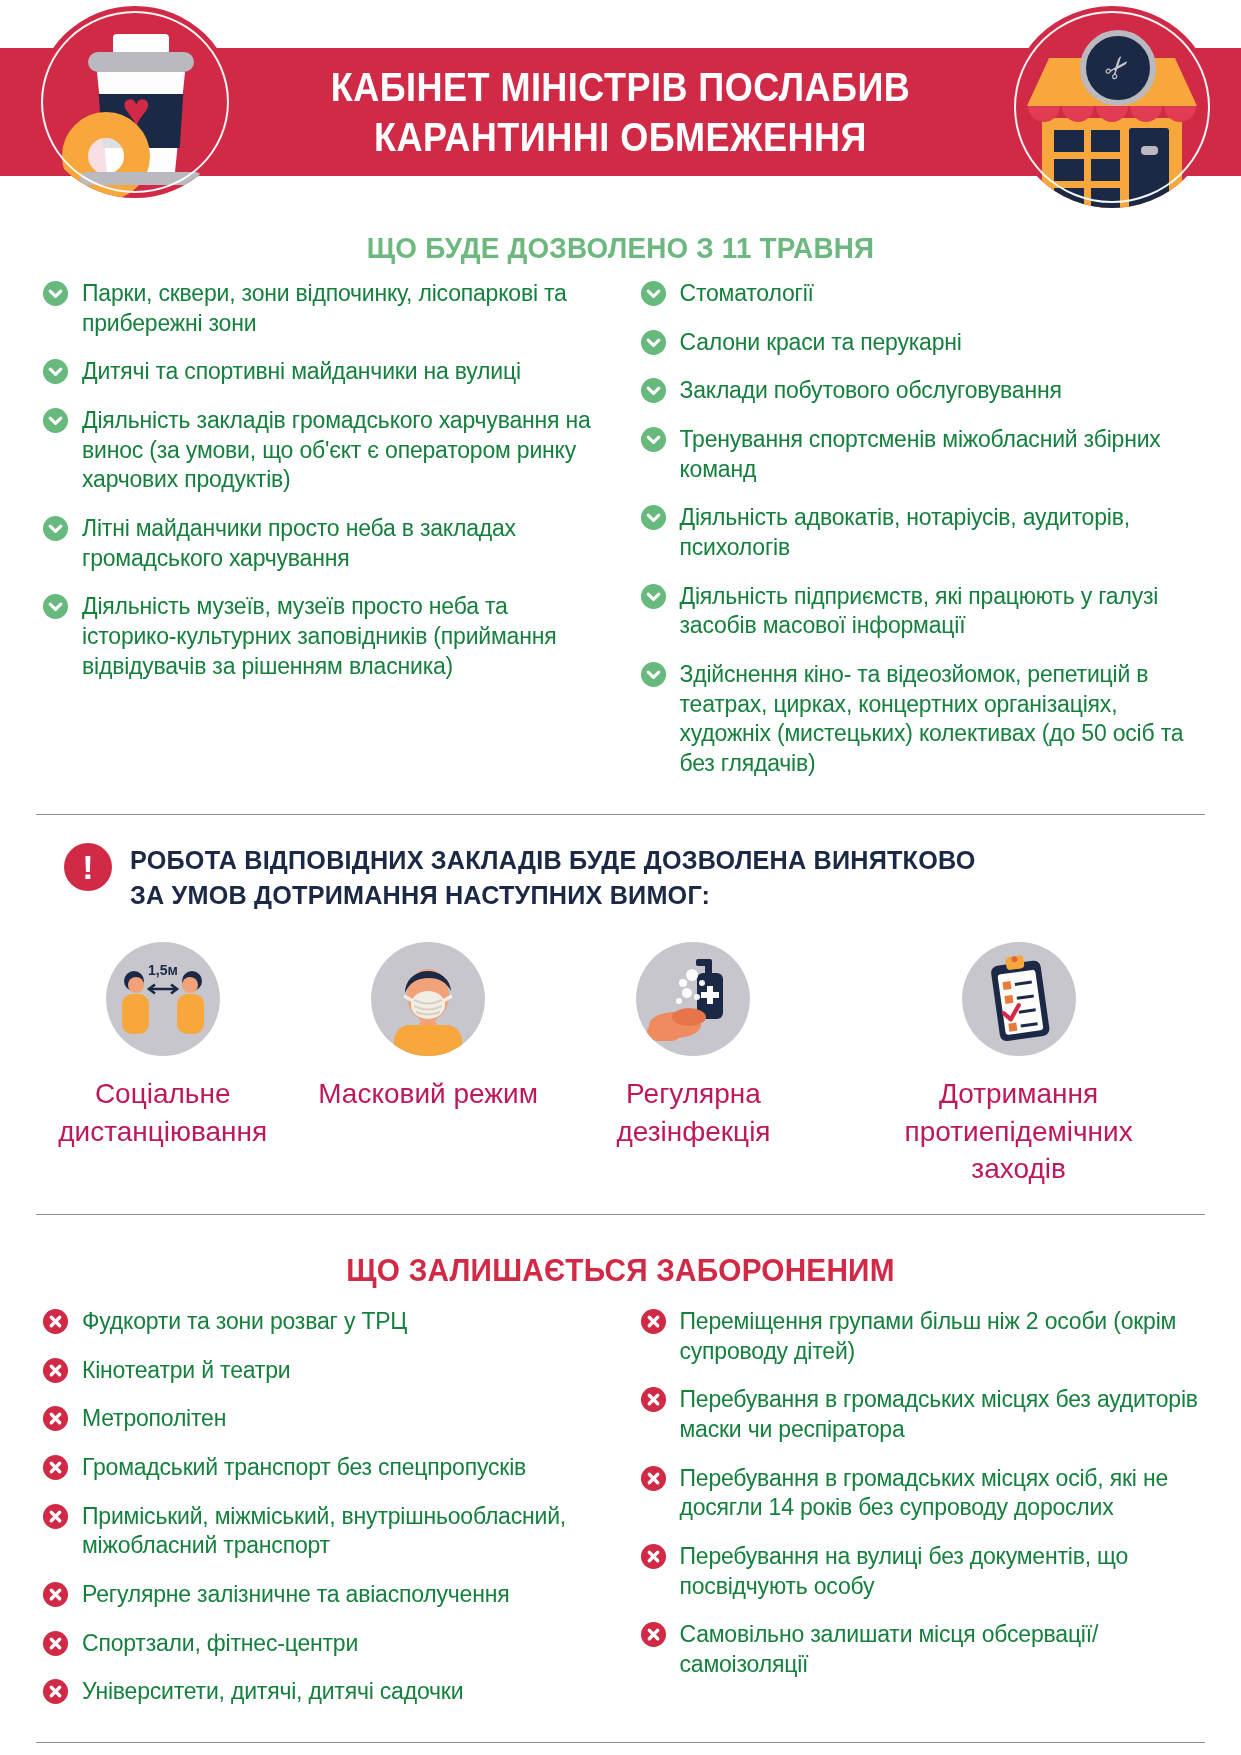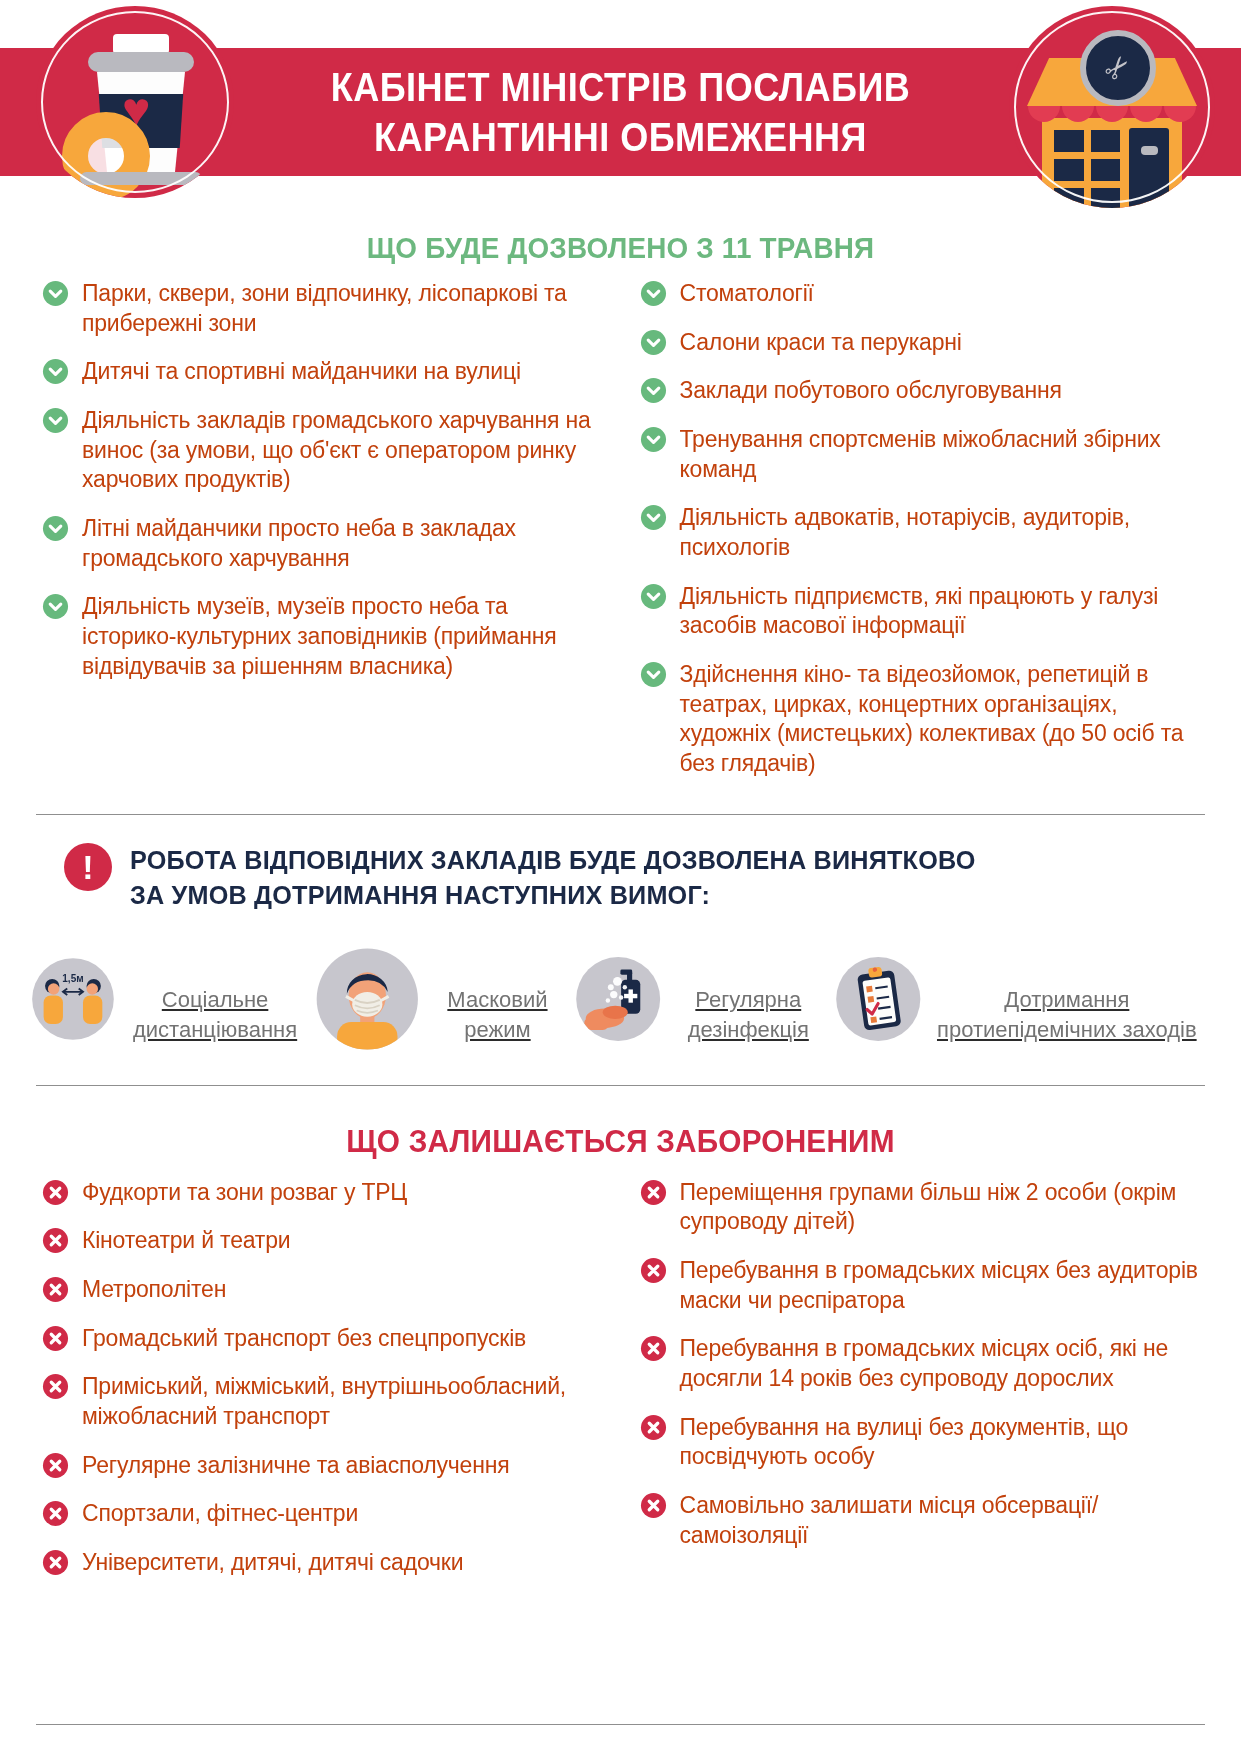--- a/index.html
+++ b/index.html
@@ -58,36 +58,36 @@
   .red-heading{
     margin:22px 0 10px; text-align:center; color:#d02a47; font-weight:700; font-size:31px;
     transform:scaleX(.96); text-transform:uppercase; letter-spacing:.2px;
   }
   
   .columns{display:grid; grid-template-columns:1fr 1fr; column-gap:34px; padding:8px 38px 0 42px;}
   ul.items{list-style:none; margin:0; padding:0;}
   ul.items li{display:flex; align-items:flex-start; margin-bottom:19px;}
   .li-icon{flex:none; width:27px; height:27px; margin-right:13px; margin-top:1px;}
   .li-icon svg{display:block; width:27px; height:27px;}
-  .li-text{font-size:23px; line-height:1.29; letter-spacing:-.2px; color:#c2410c;}
+  .li-text{font-size:23px; line-height:1.29; letter-spacing:-.2px; color:#15803d;}
   
   .divider{border:none; border-top:1.5px solid #8f8f8f; margin:16px 36px; flex:none;}
   
   .warning-row{display:flex; align-items:flex-start; padding:12px 40px 0 64px; flex:none;}
   .warn-icon{flex:none; width:48px; height:48px; border-radius:50%; background:#d02a47;
     color:#fff; font-weight:900; font-size:34px; display:flex; align-items:center; justify-content:center;
     margin-right:18px; line-height:1;}
   .warn-text{color:#1b2946; font-weight:700; font-size:26px; line-height:1.35;
     text-transform:uppercase; transform:scaleX(.97); transform-origin:left top; letter-spacing:.2px;}
   
   .req-row{display:flex; align-items:flex-start; padding:26px 30px 0; flex:none;}
-  .req{flex:1; display:flex; flex-direction:row; align-items:center; text-align:center;text-decoration:underline;}
+  .req{flex:1; display:flex; flex-direction:column; align-items:center; text-align:center;}
   .req.wide{flex:1.45;}
   .req svg{width:120px; height:120px; display:block;}
-  .req-label{margin-top:32px; font-size:22px; line-height:1.35; color:#737373; max-width:290px;}
+  .req-label{margin-top:16px; font-size:28px; line-height:1.35; color:#be185d; max-width:290px;}
   
   .footer{margin-top:auto; flex:none; padding-bottom:14px;}
 </style>
 </head>
 <body>
 
 <div class="page">
 
   <div class="header">
     <div class="band"></div>

